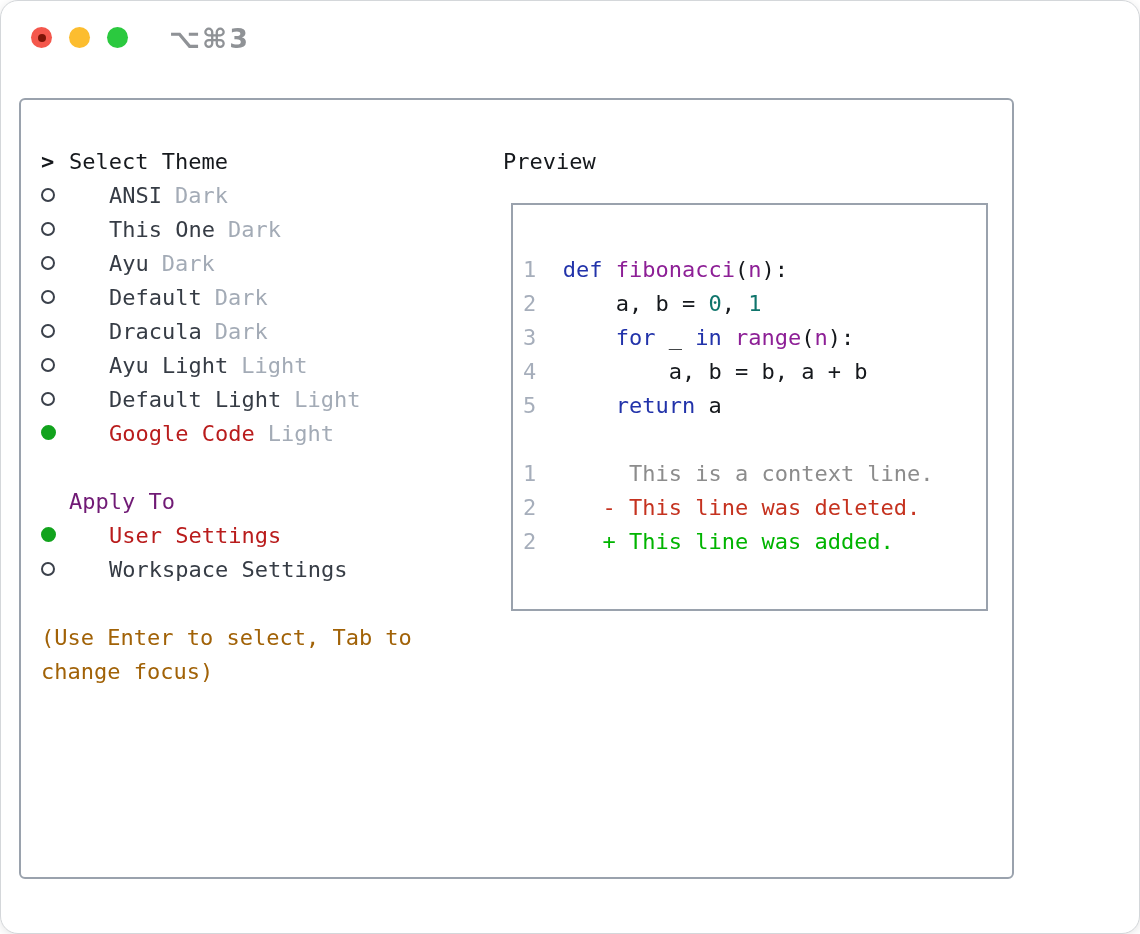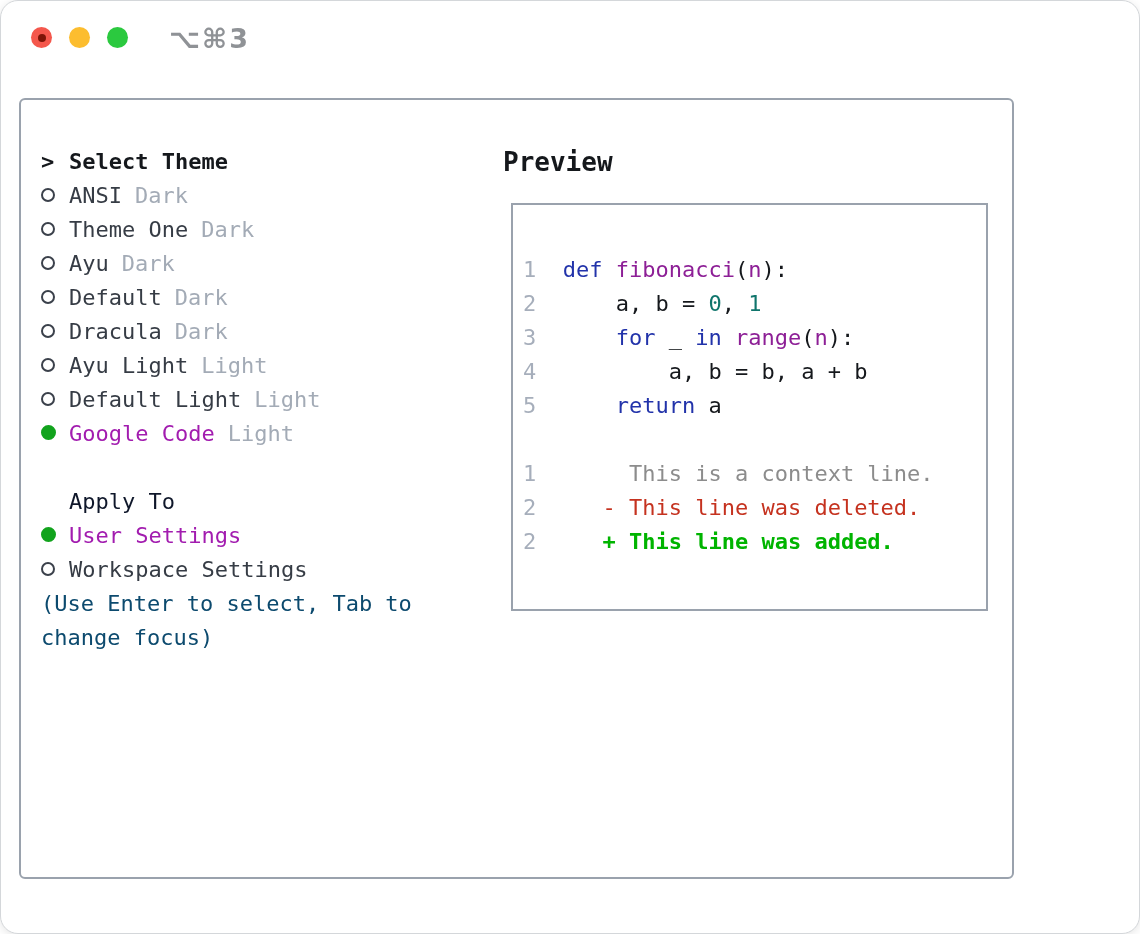--- a/index.html
+++ b/index.html
@@ -44,58 +44,58 @@
   }
   
   .left-col {
     position:absolute; left:20px; top:45px;
     font-size:22px; line-height:34px;
     color:#363c45;
   }
   .row { white-space:pre; }
   .marker { display:inline-block; width:28px; }
   .prompt-mark { font-weight:bold; color:#15181c; }
-  .section-header { font-weight:bold; color:#15181c; }
-  .apply-header { font-weight:normal; color:#0f172a; }
+  .section-header { font-weight:normal; color:#15181c; }
+  .apply-header { font-weight:normal; color:#701a75; }
   .dot {
     display:inline-block; width:14px; height:14px;
     border:2px solid #3b414b; border-radius:50%;
     vertical-align:1px;
   }
   .dot.filled { background:#12a31d; border-color:#12a31d; width:15px; height:15px; }
-  .item-name { color:#363c45; }
+  .item-name { color:#363c45;margin-left:40px; }
   .item-variant { color:#a3abb6; margin-left:13px;text-align:right; }
-  .selected .item-name { color:#a21caf; }
+  .selected .item-name { color:#b91c1c; }
   .apply-block { margin-top:34px; }
   .help {
-    width:420px;
-    color:#0c4a6e; white-space:normal;
+    margin-top:34px; width:420px;
+    color:#a16207; white-space:normal;
   }
   
   .preview-header {
     position:absolute; left:482px; top:45px;
-    font-size:26px; line-height:34px;
+    font-size:22px; line-height:34px;
   }
   .preview-box {
     position:absolute; left:490px; top:103px;
     width:477px; height:408px;
     border:2px solid #9aa2ad;
     background:#ffffff;
     padding:48px 0 8px 10px;
     overflow:hidden;
   }
   .code-line { white-space:pre; font-size:22px; line-height:34px; }
   .ln { display:inline-block; width:3ch; color:#a6aebb; }
   .tok-plain { color:#15181c; }
   .tok-kw  { color:#2233aa; }
   .tok-fn  { color:#8d1f96; }
   .tok-num { color:#10756c; }
   .tok-ctx { color:#8c8c8c; }
   .tok-del { color:#c5321f; }
-  .tok-add { color:#00b400;font-weight:bold; }
+  .tok-add { color:#00b400; }
 </style>
 </head>
 <body>
 
 <div class="window">
 
   <div class="traffic">
     <span class="light red">
         <span class="inner-dot"></span>
       </span>
@@ -106,21 +106,21 @@
   <div class="window-title">⌥⌘3</div>
 
   <div class="panel">
 
     <div class="left-col">
 
       <div class="row"><span class="marker prompt-mark">&gt;</span><span class="section-header">Select Theme</span></div>
 
       <div id="theme-list">
           <div class="row item"><span class="marker"><span class="dot"></span></span><span class="item-name">ANSI</span><span class="item-variant">Dark</span></div>
-          <div class="row item"><span class="marker"><span class="dot"></span></span><span class="item-name">Theme One</span><span class="item-variant">Dark</span></div>
+          <div class="row item"><span class="marker"><span class="dot"></span></span><span class="item-name">This One</span><span class="item-variant">Dark</span></div>
           <div class="row item"><span class="marker"><span class="dot"></span></span><span class="item-name">Ayu</span><span class="item-variant">Dark</span></div>
           <div class="row item"><span class="marker"><span class="dot"></span></span><span class="item-name">Default</span><span class="item-variant">Dark</span></div>
           <div class="row item"><span class="marker"><span class="dot"></span></span><span class="item-name">Dracula</span><span class="item-variant">Dark</span></div>
           <div class="row item"><span class="marker"><span class="dot"></span></span><span class="item-name">Ayu Light</span><span class="item-variant">Light</span></div>
           <div class="row item"><span class="marker"><span class="dot"></span></span><span class="item-name">Default Light</span><span class="item-variant">Light</span></div>
           <div class="row item selected"><span class="marker"><span class="dot filled"></span></span><span class="item-name">Google Code</span><span class="item-variant">Light</span></div>
         </div>
 
       <div class="apply-block">
         <div class="row"><span class="marker"></span><span class="apply-header">Apply To</span></div>

